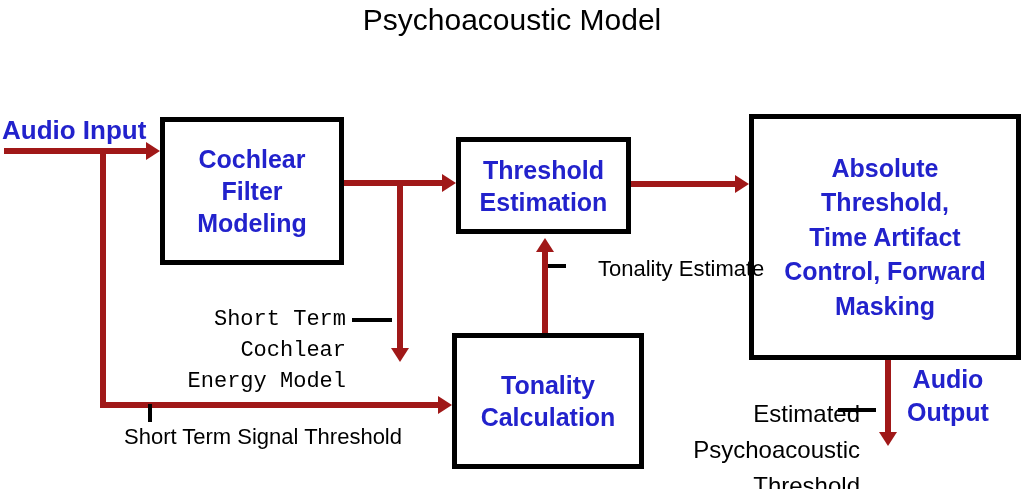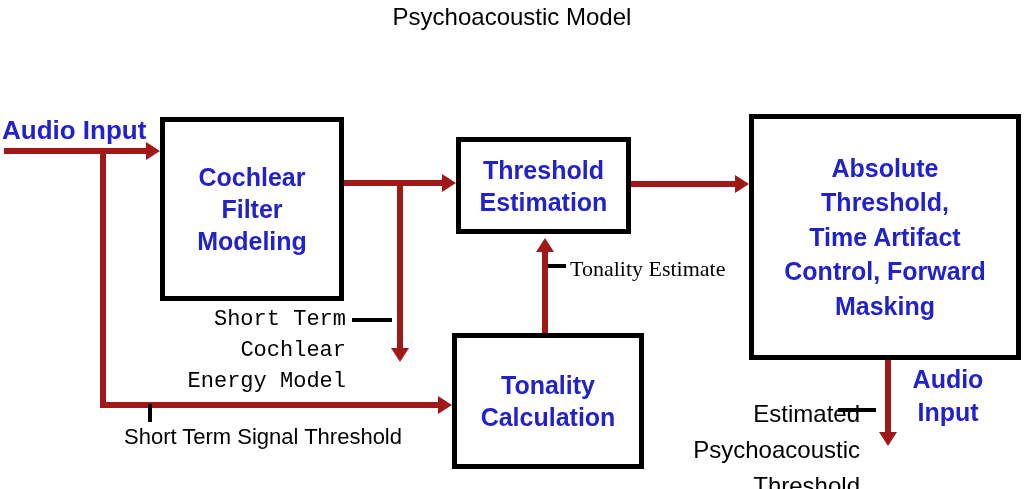--- a/index.html
+++ b/index.html
@@ -10,21 +10,21 @@
     --bg:#FFFFFF;
   }
   html,body{margin:0;padding:0;}
   body{
     width:1024px;height:489px;position:relative;overflow:hidden;
     background:var(--bg);
     font-family:"Liberation Sans", sans-serif;
   }
   .title{
     position:absolute;left:0;right:0;top:3px;text-align:center;
-    font-size:24px;color:var(--label-text);font-weight:400;letter-spacing:0px;
+    font-size:30px;color:var(--label-text);font-weight:400;letter-spacing:0px;
   }
   .box{
     position:absolute;box-sizing:border-box;border:5px solid var(--border);
     background:var(--bg);display:flex;align-items:center;justify-content:center;
     text-align:center;
   }
   .node-label{
     color:var(--node-text);font-weight:bold;white-space:pre-line;
     font-size:25px;line-height:1.28;
   }
@@ -45,21 +45,21 @@
   .head-down{border-left:9px solid transparent;border-right:9px solid transparent;border-top:14px solid var(--arrow);}
   .head-up{border-left:9px solid transparent;border-right:9px solid transparent;border-bottom:14px solid var(--arrow);}
 </style>
 </head>
 <body>
 
 <div class="title">Psychoacoustic Model</div>
 
 <div class="blue-label" style="left:2px;top:114px;font-size:26px;">Audio Input</div>
 
-<div class="box" style="left:160px;top:117px;width:184px;height:184px;">
+<div class="box" style="left:160px;top:117px;width:184px;height:148px;">
   <div class="node-label">Cochlear
 Filter
 Modeling</div>
 </div>
 
 <div class="box" style="left:456px;top:137px;width:175px;height:97px;">
   <div class="node-label">Threshold
 Estimation</div>
 </div>
 
@@ -99,22 +99,22 @@
 <div class="head head-down" style="left:879px;top:432px;"></div>
 
 <div class="bdash" style="left:352px;top:318px;width:40px;height:4px;"></div>
 <div class="bdash" style="left:548px;top:264px;width:18px;height:4px;"></div>
 <div class="bdash" style="left:148px;top:404px;width:4px;height:18px;"></div>
 <div class="bdash" style="left:838px;top:408px;width:38px;height:4px;"></div>
 
 <div class="free-label" style="left:126px;top:305px;width:220px;text-align:right;font-family:Liberation Mono, monospace;">Short Term Cochlear
 Energy Model</div>
 
-<div class="free-label" style="left:570px;top:254px;font-family:Liberation Serif, serif;">Tonality Estimate</div>
+<div class="free-label" style="left:598px;top:254px;">Tonality Estimate</div>
 
 <div class="free-label" style="left:124px;top:422px;">Short Term Signal Threshold</div>
 
 <div class="free-label" style="left:688px;top:396px;width:172px;text-align:right;font-size:24px;line-height:1.5;">Estimated
 Psychoacoustic
 Threshold</div>
 
 <div class="blue-label" style="left:896px;top:363px;width:104px;text-align:center;">Audio
-Input</div>
+Output</div>
 
 </body></html>

